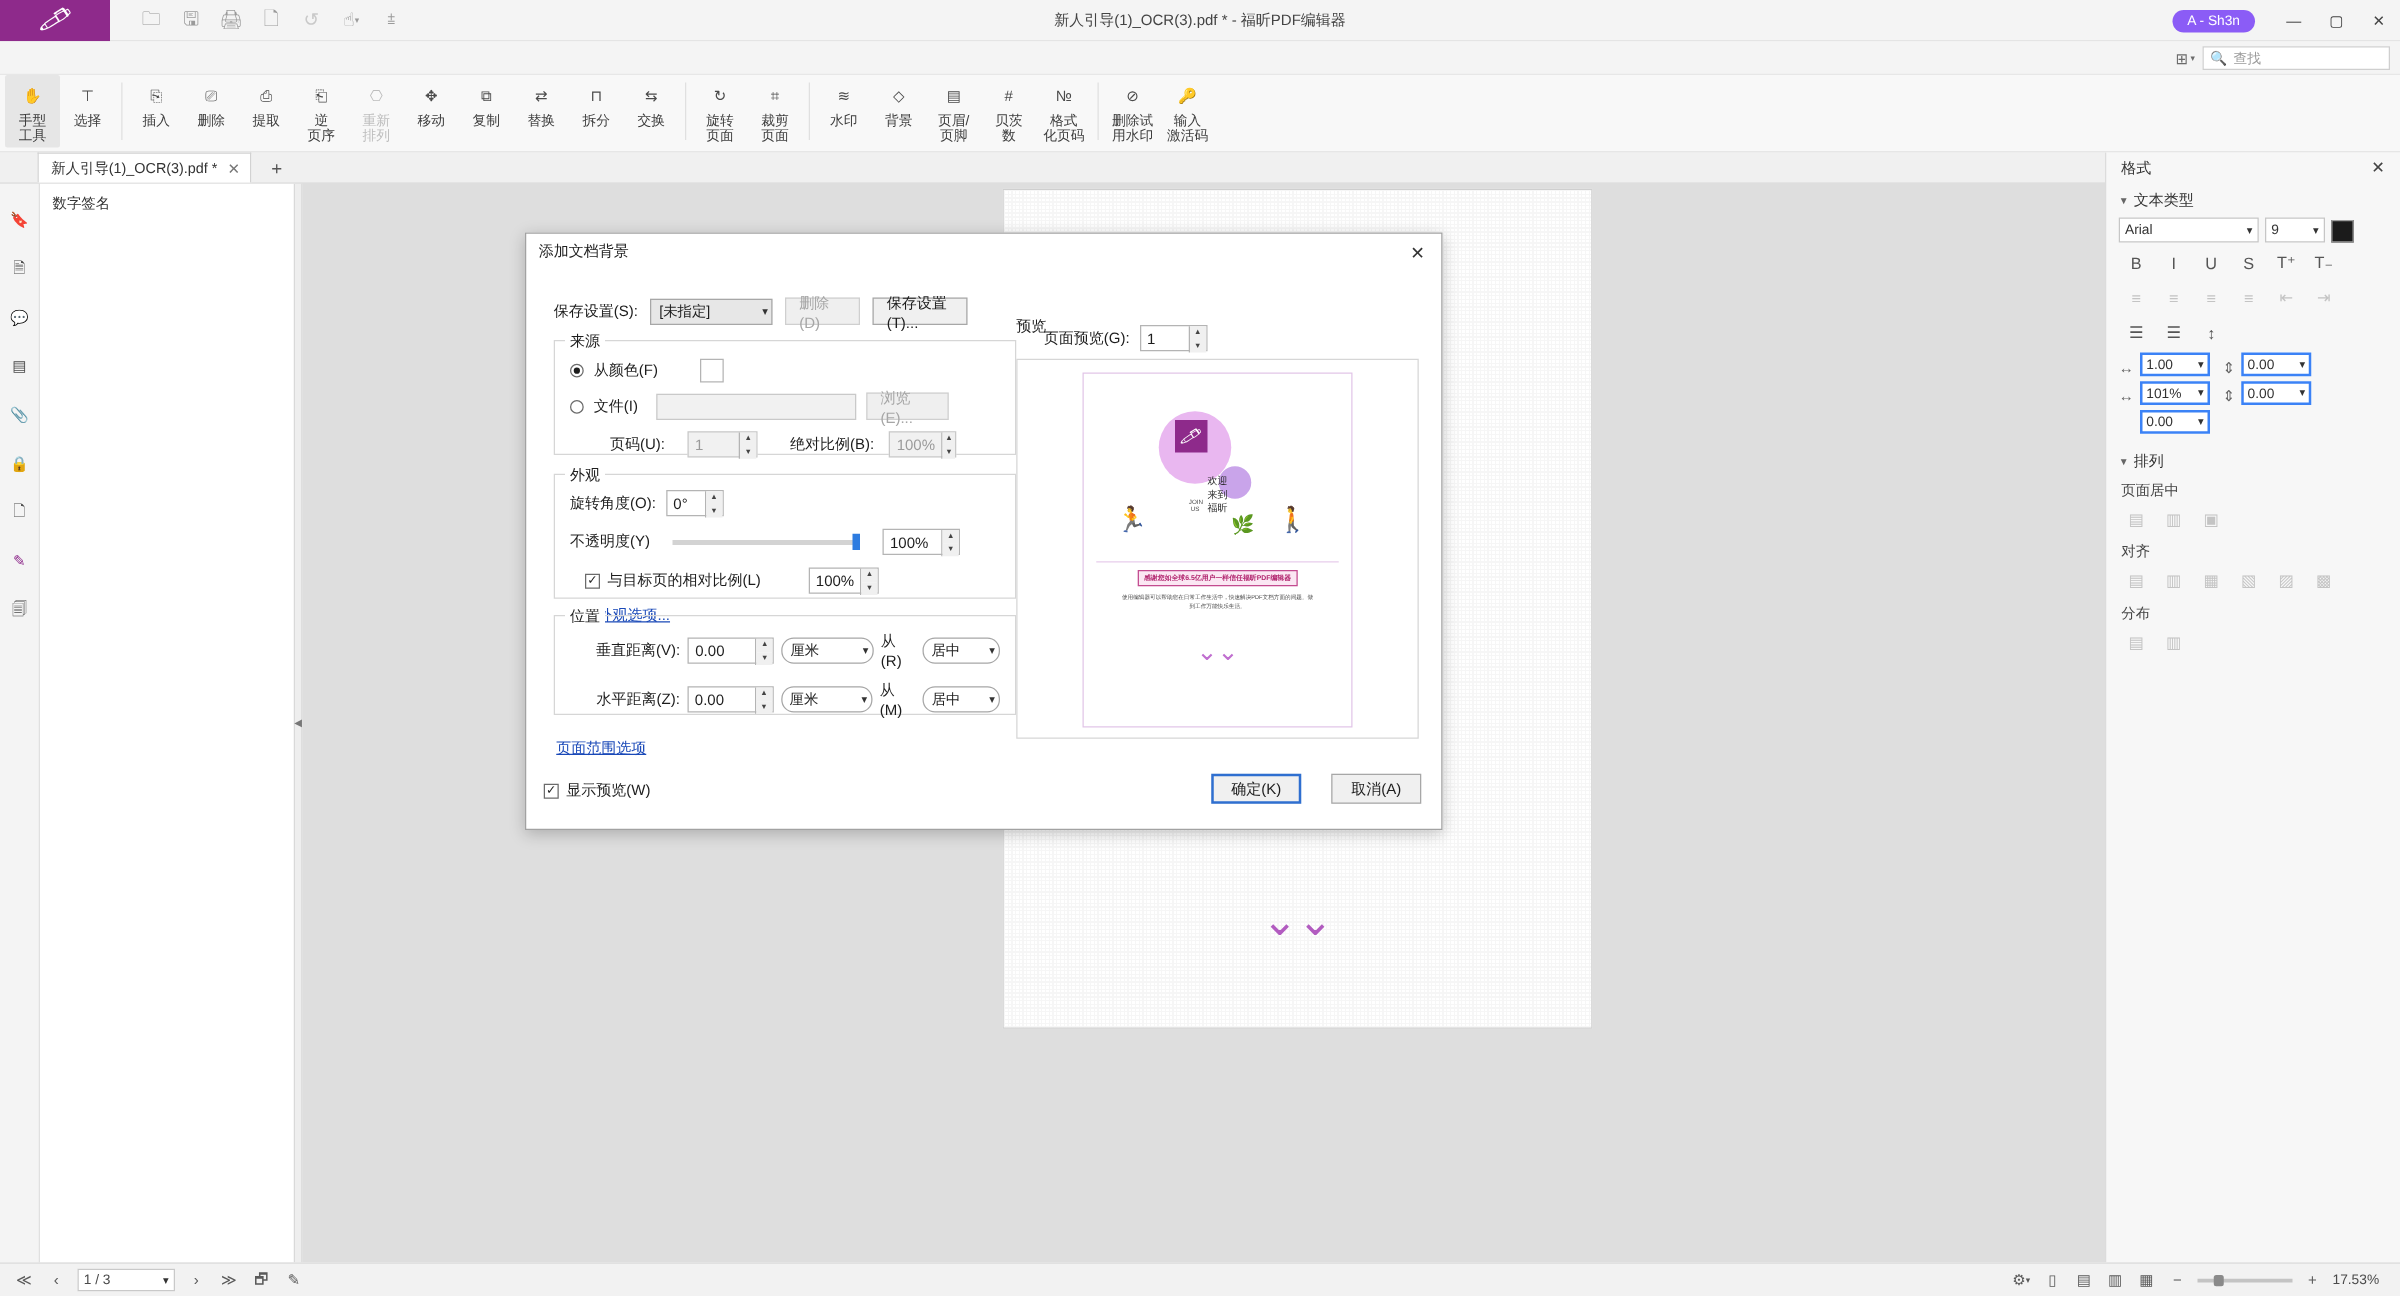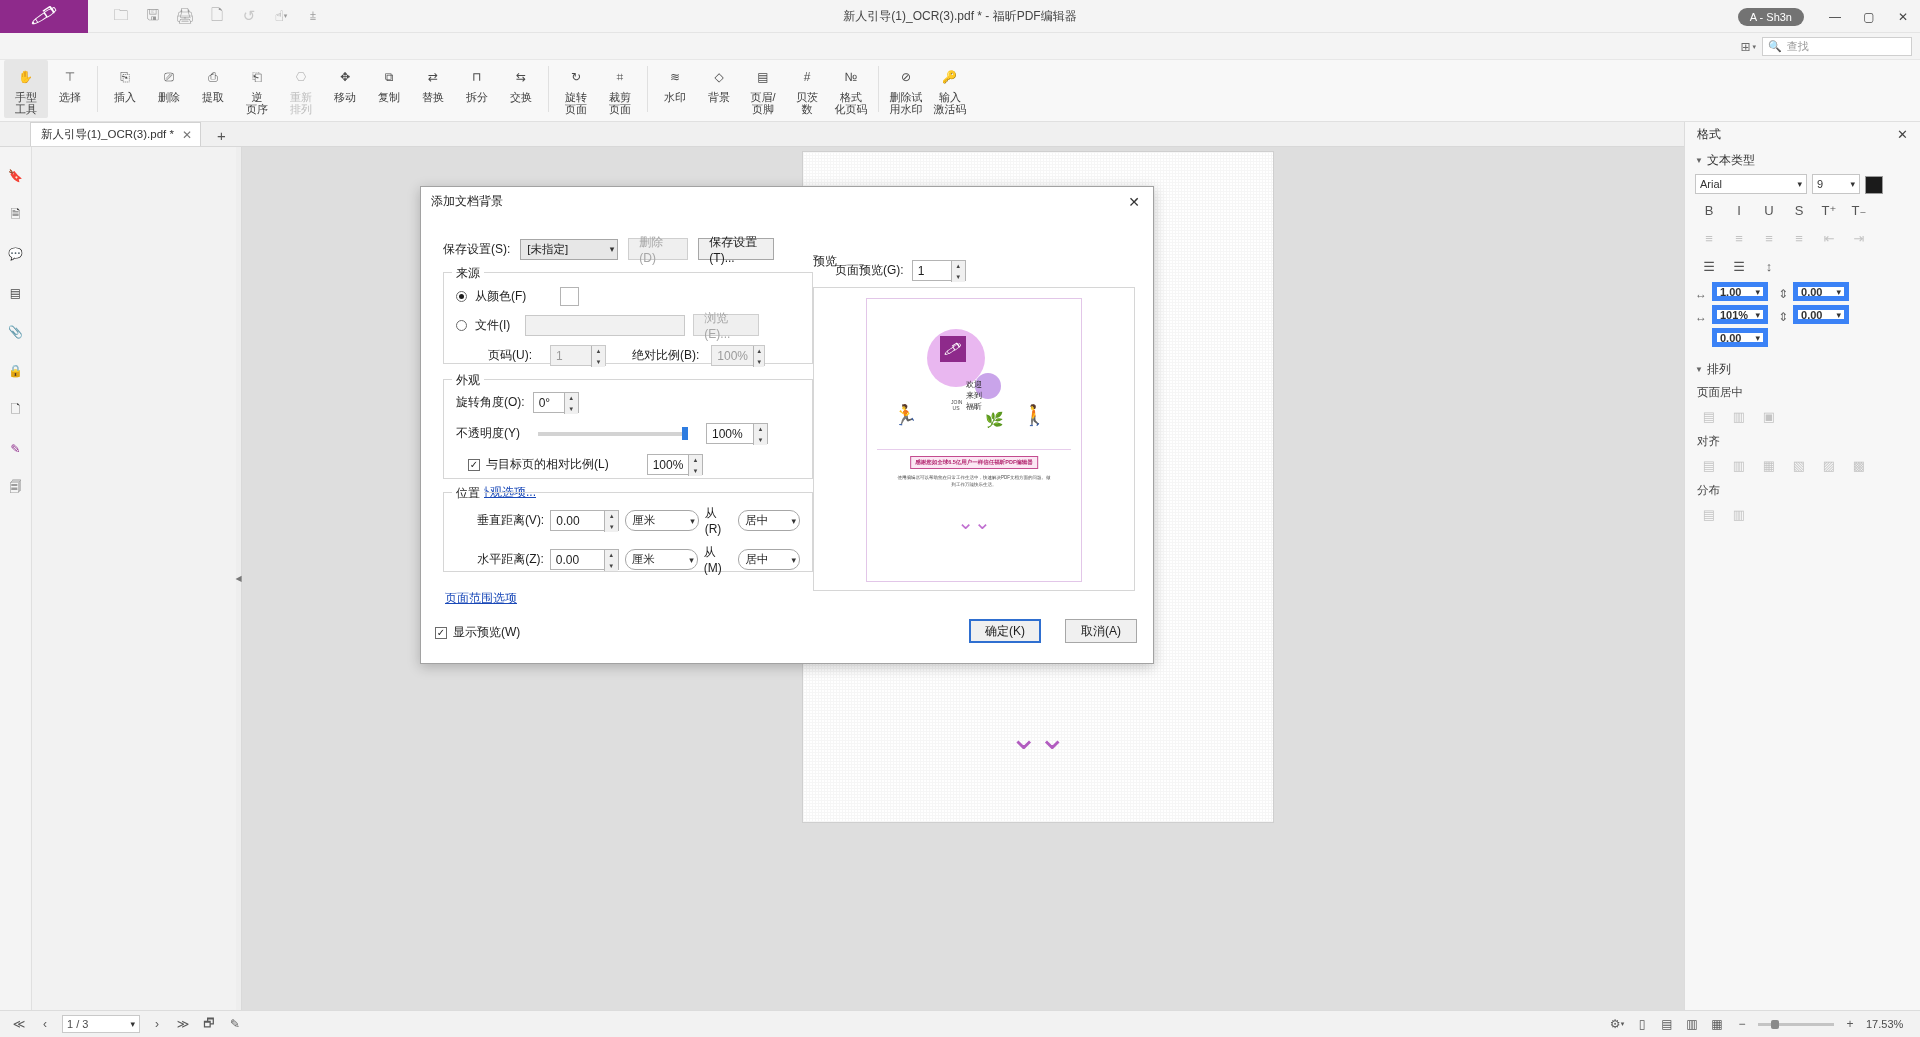--- a/index.html
+++ b/index.html
@@ -29,21 +29,21 @@
     width: 30px; height: 26px; display: flex; align-items: center; justify-content: center;
     color: #9a9a9a; font-size: 15px; border-radius: 2px;
   }
   .qat-btn.dim { color: #c9c9c9; }
   .title-text {
     position: absolute; left: 0; right: 0; text-align: center;
     font-size: 12px; color: #444; pointer-events: none;
   }
   .win-right { position: absolute; right: 0; top: 0; height: 33px; display: flex; align-items: center; }
   .acct-pill {
-    background: #737373; color: #fff; font-size: 11px; border-radius: 11px;
+    background: #8b5cf6; color: #fff; font-size: 11px; border-radius: 11px;
     padding: 3px 12px; margin-right: 14px;
   }
   .win-btn { width: 34px; height: 33px; display: flex; align-items: center; justify-content: center; color: #444; font-size: 12px; }
 
   
   .menubar {
     position: absolute; top: 33px; left: 0; width: 1920px; height: 27px;
     background: #f4f4f4; display: flex; align-items: center;
     border-bottom: 1px solid #e7e7e7;
   }
@@ -146,22 +146,22 @@
   .fmt-row { display: flex; align-items: flex-end; gap: 5px; padding: 2px 10px; }
   .sel-ctl {
     height: 20px; border: 1px solid #c6c6c6; background: #fff; display: flex; align-items: center;
     justify-content: space-between; padding: 0 4px; font-size: 11px; color: #333;
   }
   .swatch { width: 18px; height: 18px; background: #1b1b1b; border: 1px solid #9c9c9c; }
   .fmt-btnrow { display: flex; gap: 2px; padding: 3px 10px; }
   .fbtn { width: 28px; height: 22px; display: flex; align-items: center; justify-content: center; color: #555; font-size: 13px; }
   .fbtn.dim { color: #c4c4c4; }
   .num-ctl {
-    width: 56px; height: 19px; border: 5px solid #3b82f6; background: #fff;
-    display: flex; align-items: center; justify-content: space-between; padding: 0 3px; font-size: 11px; color: #333; font-weight: bold;
+    width: 56px; height: 19px; border: 2px solid #3b82f6; background: #fff;
+    display: flex; align-items: center; justify-content: space-between; padding: 0 3px; font-size: 11px; color: #333;
   }
   .fmt-label { font-size: 11.5px; color: #444; padding: 4px 12px 2px 12px; }
 
   
   .statusbar {
     position: absolute; bottom: 0; left: 0; width: 1920px; height: 27px;
     background: #f2f2f2; border-top: 1px solid #dcdcdc; display: flex; align-items: center;
     padding: 0 10px; gap: 8px; color: #4b4b4b; font-size: 11px;
   }
   .sb-ico { width: 18px; height: 18px; display: flex; align-items: center; justify-content: center; color: #5a5a5a; font-size: 12px; }
@@ -411,20 +411,23 @@
       <div class="rail-ico">🗎</div>
       <div class="rail-ico">💬</div>
       <div class="rail-ico">▤</div>
       <div class="rail-ico">📎</div>
       <div class="rail-ico">🔒</div>
       <div class="rail-ico">🗋</div>
       <div class="rail-ico act">✎</div>
       <div class="rail-ico">🗐</div>
     </div>
 
+  <div class="leftpanel">
+    <div class="lp-title">数字签名</div>
+  </div>
   <div class="lp-handle">◀</div>
 
   <div class="docarea">
     <div class="page">
       <div class="page-chev">⌄⌄</div>
     </div>
     <div class="doc-scroll-r">
       <div class="doc-scroll-arrow" style="top:0">▲</div>
       <div class="doc-scroll-thumb"></div>
       <div class="doc-scroll-arrow" style="bottom:0">▼</div>

